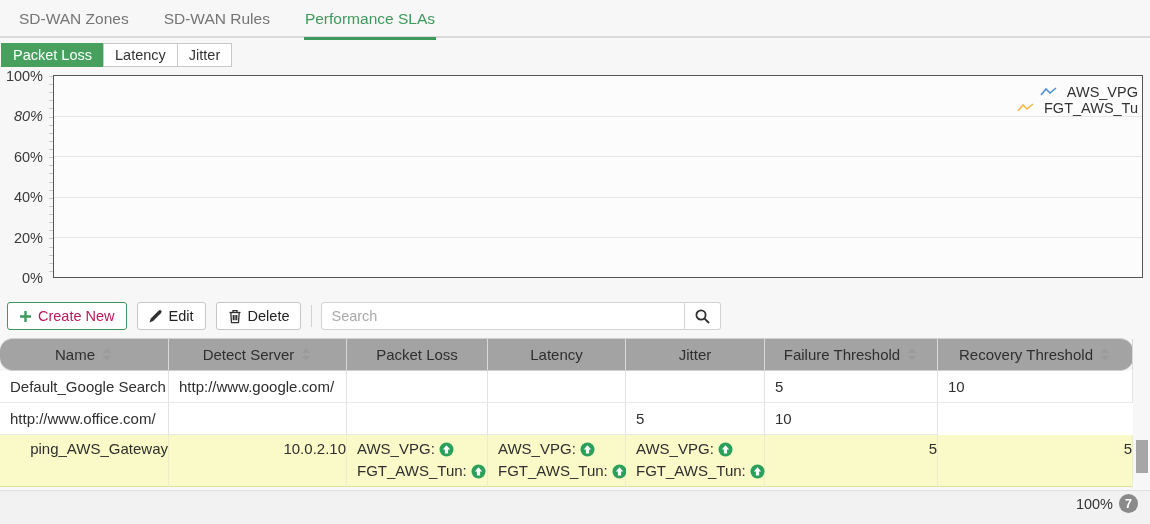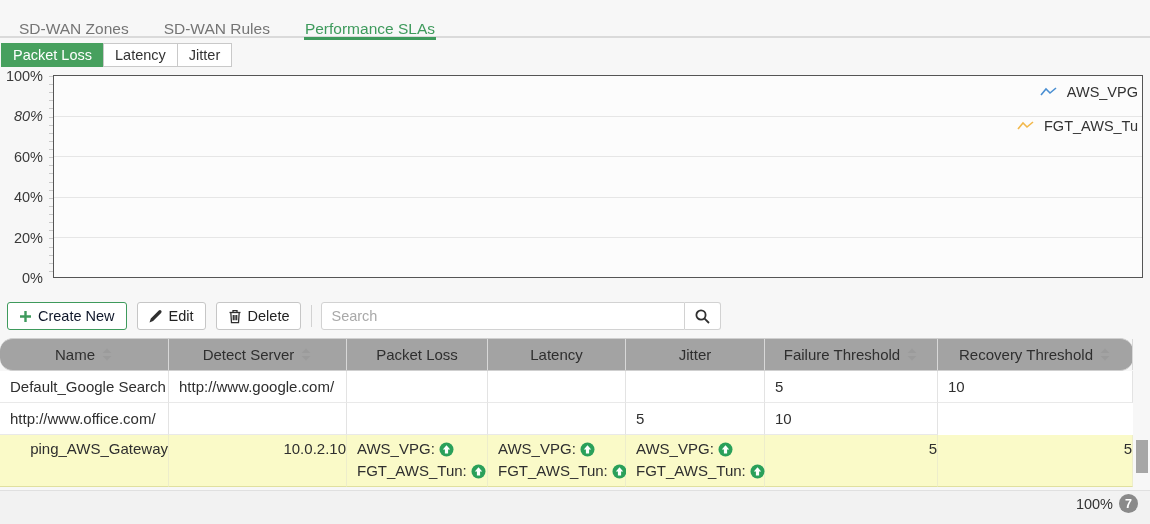--- a/index.html
+++ b/index.html
@@ -6,21 +6,21 @@
   html,body { width:1150px; height:524px; }
   body {
     font-family: "Liberation Sans", "DejaVu Sans", sans-serif;
     background:#f7f7f7; color:#333; overflow:hidden; position:relative;
   }
   .stage { position:relative; width:1150px; height:524px; }
 
   
   .tabbar { position:absolute; top:0; left:0; right:0; height:38px;
             border-bottom:2px solid #dadada; display:flex; padding-left:18px; gap:33px; }
-  .tab { font-size:15.5px; color:#757575; padding:20px 1px 0 1px; cursor:pointer;
+  .tab { font-size:15.5px; color:#757575; padding:10px 1px 0 1px; cursor:pointer;
          position:relative; height:38px; }
   .tab.active { color:#3e9a5c; }
   .tab.active::after { content:""; position:absolute; left:0; right:0; bottom:-2px;
          height:3px; background:#3e9a5c; }
 
   
   .subtabs { position:absolute; top:43px; left:2px; display:flex; }
   .subtab { font-size:14.5px; padding:3px 11px; background:#fff; border:1px solid #c9c9c9;
             color:#333; margin-left:-1px; cursor:pointer; white-space:nowrap; }
   .subtab.active { background:#47a05e; border-color:#47a05e; color:#fff; }
@@ -34,31 +34,31 @@
   .y-label:nth-child(3){ top:73px; }
   .y-label:nth-child(4){ top:113px; }
   .y-label:nth-child(5){ top:154px; }
   .y-label:nth-child(6){ top:194px; }
   .plot { position:absolute; left:53px; right:0; top:0; bottom:0;
           border:1px solid #555; background:#fcfcfc; }
   .gridline { position:absolute; left:0; right:0; height:1px; background:#e6e6e6; }
   .gl20 { top:20%; } .gl40 { top:40%; } .gl60 { top:60%; } .gl80 { top:80%; }
   .minor-ticks { position:absolute; left:-5px; top:0; bottom:0; width:4px;
      background:repeating-linear-gradient(to bottom, #c9c9c9 0 1px, transparent 1px 8.12px); }
-  .legend { position:absolute; top:8px; right:4px; display:flex; flex-direction:column; gap:18px; }
+  .legend { position:absolute; top:8px; right:4px; display:flex; flex-direction:column; gap:0; }
   .legend-item { display:flex; align-items:center; gap:9px; justify-content:flex-end; }
   .legend-label { font-size:14.5px; color:#333; white-space:nowrap; }
 
   
   .toolbar { position:absolute; top:302px; left:7px; display:flex; align-items:center; }
   .btn { display:inline-flex; align-items:center; gap:6px; height:28px; padding:0 11px;
          background:#fff; border:1px solid #c6c6c6; border-radius:3px; font-size:14.5px;
          color:#222; cursor:pointer; white-space:nowrap; }
   .btn + .btn { margin-left:10px; }
-  .btn.create { border-color:#3e9a5c; color:#0f172a; }
+  .btn.create { border-color:#3e9a5c; color:#be185d; }
   .tb-divider { width:1px; height:22px; background:#d2d2d2; margin:0 9px 0 10px; }
   .searchbox { display:flex; }
   .search-input { width:364px; height:28px; border:1px solid #d2d2d2; border-radius:3px 0 0 3px;
                   padding:0 9px; font-size:14.5px; color:#1d4ed8; background:#fff; outline:none; }
   .search-input::placeholder { color:#a9a9a9; }
   .search-btn { width:36px; height:28px; border:1px solid #d2d2d2; border-left:none;
                 border-radius:0 3px 3px 0; background:#fff; display:flex; align-items:center;
                 justify-content:center; cursor:pointer; }
 
   

